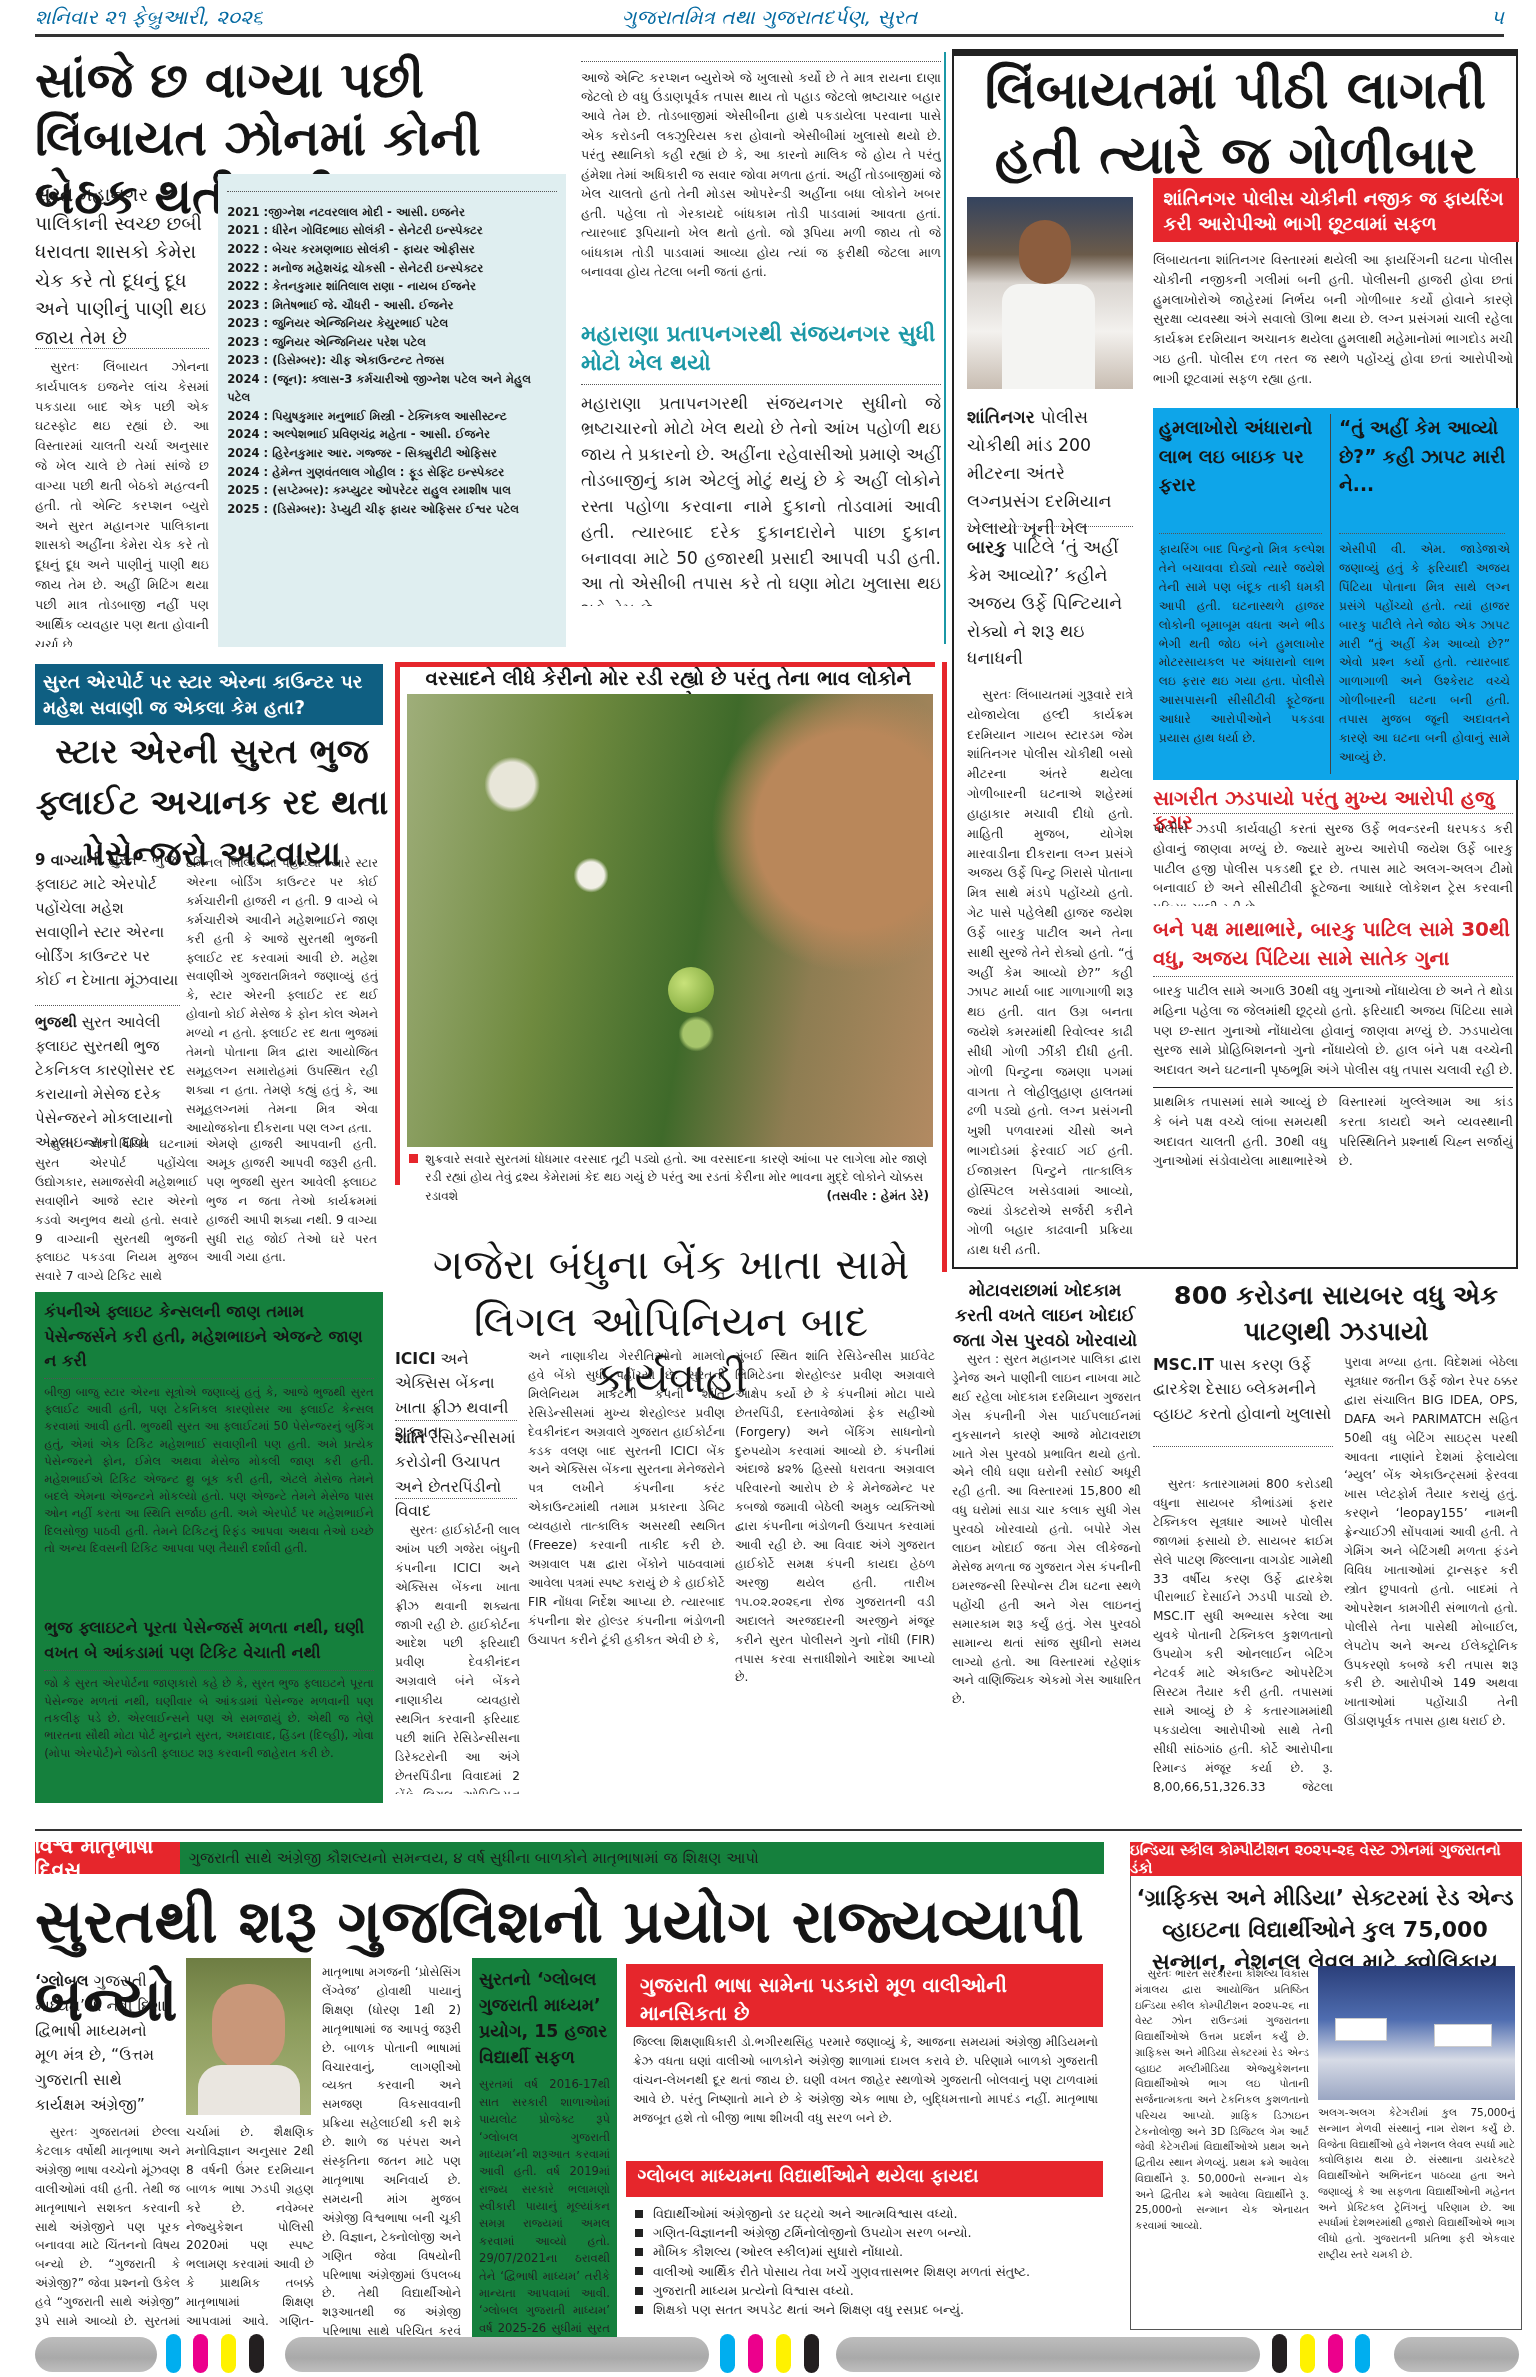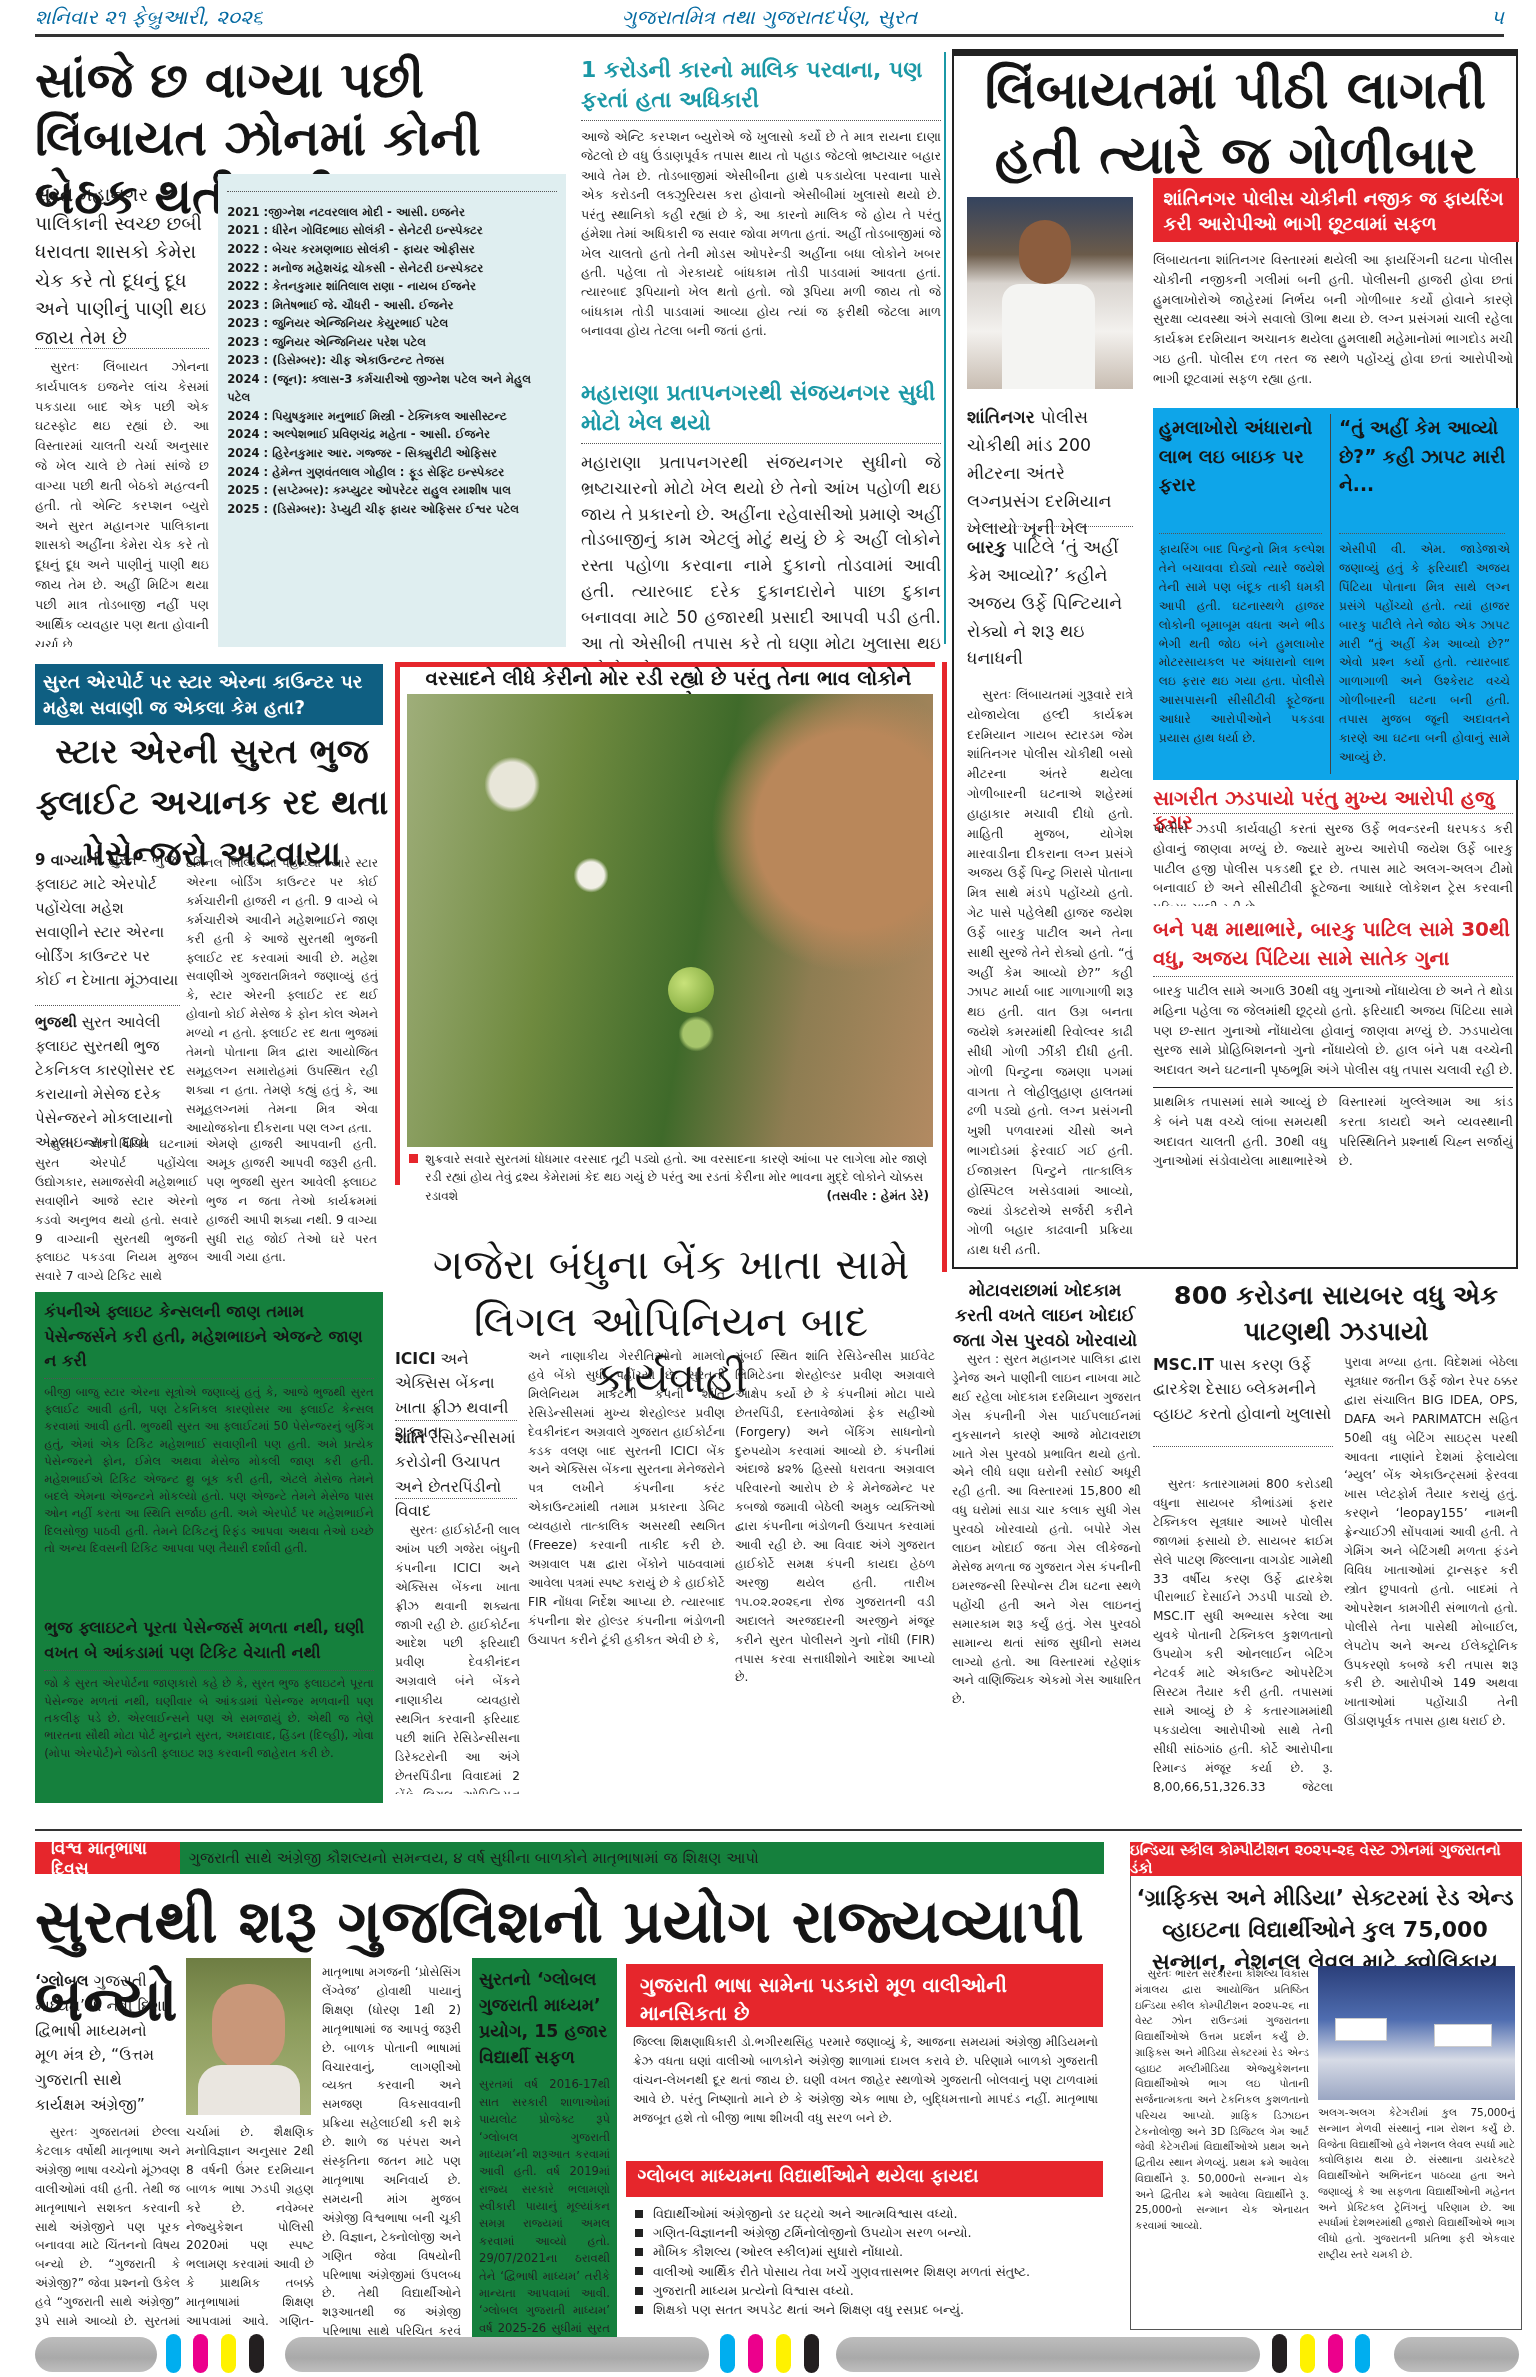--- a/index.html
+++ b/index.html
@@ -62,21 +62,20 @@
       <div>2024 : પિયુષકુમાર મનુભાઈ મિસ્ત્રી - ટેક્નિકલ આસીસ્ટન્ટ</div>
       <div>2024 : અલ્પેશભાઈ પ્રવિણચંદ્ર મહેતા - આસી. ઈજનેર</div>
       <div>2024 : હિરેનકુમાર આર. ગજ્જર - સિક્યુરીટી ઓફિસર</div>
       <div>2024 : હેમેન્ત ગુણવંતલાલ ગોહીલ : ફૂડ સેફ્ટિ ઇન્સ્પેક્ટર</div>
       <div>2025 : (સપ્ટેમ્બર): કમ્પ્યુટર ઓપરેટર રાહુલ રમાશીષ પાલ</div>
       <div>2025 : (ડિસેમ્બર): ડેપ્યુટી ચીફ ફાયર ઓફિસર ઈશ્વર પટેલ</div>
     </div>
 </div>
 
 <div class="abs" style="left:581px;top:55px;width:360px;">
-  <div class="teal hl" style="font-size:22px;line-height:1.35;">1 કરોડની કારનો માલિક પરવાના, પણ ફરતાં હતા અધિકારી</div>
   <div class="dots" style="margin:5.8px 0 5.8px;"></div>
   <div class="body" style="font-size:12.8px;line-height:1.52;height:244px;overflow:hidden;">
       <p style="text-indent:0">આજે એન્ટિ કરપ્શન બ્યુરોએ જે ખુલાસો કર્યો છે તે માત્ર રાયના દાણા જેટલો છે વધુ ઉંડાણપૂર્વક તપાસ થાય તો પહાડ જેટલો ભ્રષ્ટાચાર બહાર આવે તેમ છે. તોડબાજીમાં એસીબીના હાથે પકડાયેલા પરવાના પાસે એક કરોડની લક્ઝુરિયસ કરા હોવાનો એસીબીમાં ખુલાસો થયો છે. પરંતુ સ્થાનિકો કહી રહ્યાં છે કે, આ કારનો માલિક જે હોય તે પરંતુ હંમેશા તેમાં અધિકારી જ સવાર જોવા મળતા હતાં. અહીં તોડબાજીમાં જે ખેલ ચાલતો હતો તેની મોડસ ઓપરેન્ડી અહીંના બધા લોકોને ખબર હતી. પહેલા તો ગેરકાયદે બાંધકામ તોડી પાડવામાં આવતા હતાં. ત્યારબાદ રૂપિયાનો ખેલ થતો હતો. જો રૂપિયા મળી જાય તો જે બાંધકામ તોડી પાડવામાં આવ્યા હોય ત્યાં જ ફરીથી જેટલા માળ બનાવવા હોય તેટલા બની જતાં હતાં.</p>
     </div>
   <div class="teal hl" style="font-size:22px;line-height:1.35;margin-top:7px;">મહારાણા પ્રતાપનગરથી સંજયનગર સુધી મોટો ખેલ થયો</div>
   <div class="dots" style="margin:5.8px 0 5.8px;"></div>
   <div class="body" style="font-size:17px;line-height:1.52;height:215px;overflow:hidden;">
       <p style="text-indent:0">મહારાણા પ્રતાપનગરથી સંજયનગર સુધીનો જે ભ્રષ્ટાચારનો મોટો ખેલ થયો છે તેનો આંખ પહોળી થઇ જાય તે પ્રકારનો છે. અહીંના રહેવાસીઓ પ્રમાણે અહીં તોડબાજીનું કામ એટલું મોટું થયું છે કે અહીં લોકોને રસ્તા પહોળા કરવાના નામે દુકાનો તોડવામાં આવી હતી. ત્યારબાદ દરેક દુકાનદારોને પાછા દુકાન બનાવવા માટે 50 હજારથી પ્રસાદી આપવી પડી હતી. આ તો એસીબી તપાસ કરે તો ઘણા મોટા ખુલાસા થઇ શકે તેમ છે.</p>
     </div>
 </div>
@@ -215,21 +214,21 @@
 <div class="abs body" style="left:1153px;top:1475px;width:180px;height:322px;overflow:hidden;font-size:12.2px;">
     <p>સુરતઃ કતારગામમાં 800 કરોડથી વધુના સાયબર કૌભાંડમાં ફરાર ટેક્નિકલ સૂત્રધાર આખરે પોલીસ જાળમાં ફસાયો છે. સાયબર ક્રાઈમ સેલે પાટણ જિલ્લાના વાગડોદ ગામેથી 33 વર્ષીય કરણ ઉર્ફે દ્વારકેશ પીરાભાઈ દેસાઈને ઝડપી પાડ્યો છે. MSC.IT સુધી અભ્યાસ કરેલા આ યુવકે પોતાની ટેક્નિકલ કુશળતાનો ઉપયોગ કરી ઓનલાઈન બેટિંગ નેટવર્ક માટે એકાઉન્ટ ઓપરેટિંગ સિસ્ટમ તૈયાર કરી હતી. તપાસમાં સામે આવ્યું છે કે કતારગામમાંથી પકડાયેલા આરોપીઓ સાથે તેની સીધી સાંઠગાંઠ હતી. કોર્ટે આરોપીના રિમાન્ડ મંજૂર કર્યા છે. રૂ. 8,00,66,51,326.33 જેટલા શંકાસ્પદ ટ્રાન્ઝેક્શન થયાના</p>
   </div>
 <div class="abs body" style="left:1344px;top:1353px;width:174px;height:444px;overflow:hidden;font-size:12.2px;">
     <p style="text-indent:0">પુરાવા મળ્યા હતા. વિદેશમાં બેઠેલા સૂત્રધાર જતીન ઉર્ફે જોન રેપર ઠક્કર દ્વારા સંચાલિત BIG IDEA, OPS, DAFA અને PARIMATCH સહિત 50થી વધુ બેટિંગ સાઇટ્સ પરથી આવતા નાણાંને દેશમાં ફેલાયેલા ‘મ્યુલ’ બેંક એકાઉન્ટ્સમાં ફેરવવા ખાસ પ્લેટફોર્મ તૈયાર કરાયું હતું. કરણને ‘leopay155’ નામની ફ્રેન્ચાઈઝી સોંપવામાં આવી હતી. તે ગેમિંગ અને બેટિંગથી મળતા ફંડને વિવિધ ખાતાઓમાં ટ્રાન્સફર કરી સ્ત્રોત છુપાવતો હતો. બાદમાં તે ઓપરેશન કામગીરી સંભાળતો હતો. પોલીસે તેના પાસેથી મોબાઈલ, લેપટોપ અને અન્ય ઈલેક્ટ્રોનિક ઉપકરણો કબજે કરી તપાસ શરૂ કરી છે. આરોપીએ 149 અથવા ખાતાઓમાં પહોંચાડી તેની ઊંડાણપૂર્વક તપાસ હાથ ધરાઈ છે.</p>
   </div>
 
 <div class="abs" style="left:35px;top:1829px;width:1487px;height:1.7px;background:#333;"></div>
 
 <div class="abs cream" style="left:35px;top:1842px;width:1069px;height:32px;"></div>
-<div class="abs redbg" style="left:35px;top:1842px;width:145px;height:32px;font-size:17px;font-weight:700;display:flex;align-items:center;justify-content:center;padding-left:16px;">વિશ્વ માતૃભાષા દિવસ</div>
+<div class="abs redbg" style="left:35px;top:1842px;width:145px;height:32px;font-size:21px;font-weight:700;display:flex;align-items:center;justify-content:center;">વિશ્વ માતૃભાષા દિવસ</div>
 <div class="abs" style="left:189px;top:1849px;width:912px;font-size:15px;">ગુજરાતી સાથે અંગ્રેજી કૌશલ્યનો સમન્વય, ૪ વર્ષ સુધીના બાળકોને માતૃભાષામાં જ શિક્ષણ આપો</div>
 <div class="abs hl" style="left:35px;top:1882px;width:1069px;font-size:60px;line-height:1.3;">સુરતથી શરૂ ગુજલિશનો પ્રયોગ રાજ્યવ્યાપી બન્યો</div>
 
 <div class="abs" style="left:35px;top:1969px;width:139px;font-size:15.7px;line-height:1.58;">
   <b>‘ગ્લોબલ</b> <span>ગુજરાતી માધ્યમ’થી નવી દિશા દ્વિભાષી માધ્યમનો મૂળ મંત્ર છે, “ઉત્તમ ગુજરાતી સાથે કાર્યક્ષમ અંગ્રેજી”</span>
 </div>
 <div class="abs photo" style="left:186px;top:1958px;width:125px;height:157px;background:linear-gradient(180deg,#6e7d43 0%,#8a9a5a 40%,#a8b37a 100%);">
   <div style="position:absolute;left:26px;top:26px;width:73px;height:87px;border-radius:35px;background:#c99779;"></div>
   <div style="position:absolute;left:11.6px;top:107px;width:102px;height:52px;background:#eae6e0;border-radius:23px 23px 0 0;"></div>
 </div>

